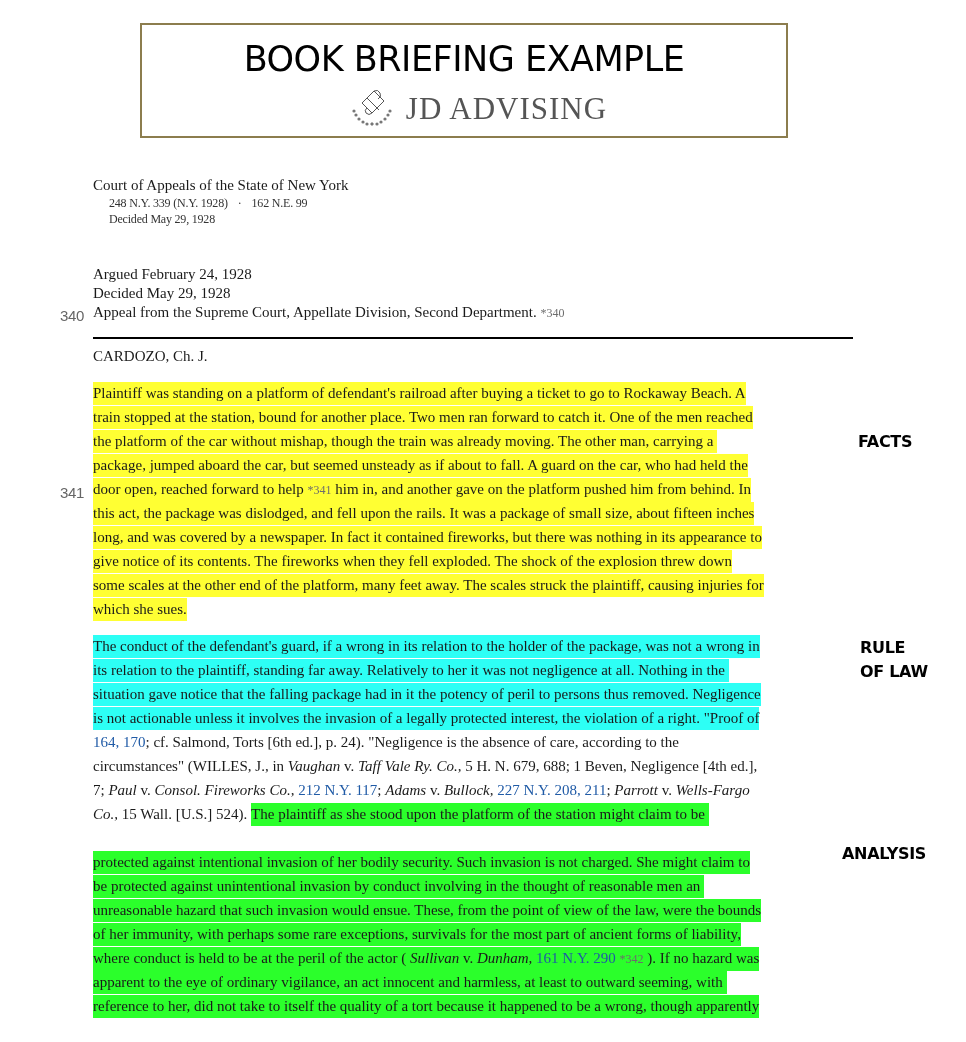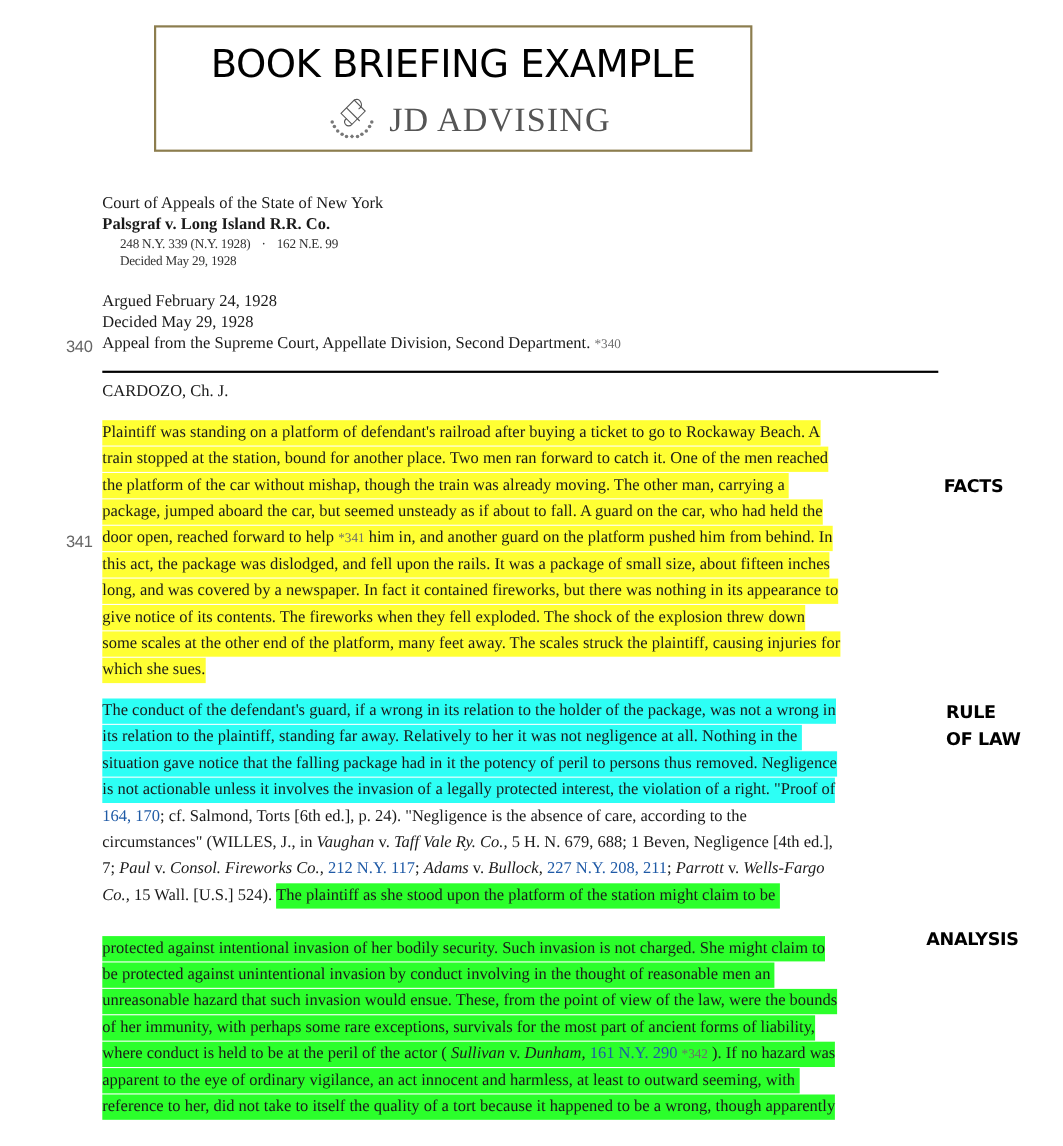--- a/index.html
+++ b/index.html
@@ -1,17 +1,17 @@
 <!DOCTYPE html>
 <html><head>
 <meta charset="utf-8">
 <style>
   html, body { margin: 0; padding: 0; background: #ffffff; }
   body { width: 966px; height: 1042px; position: relative; overflow: hidden; font-family: "Liberation Serif", serif; color: #1a1a1a; }
-  .banner { position: absolute; left: 140px; top: 23px; width: 544px; height: 115px; border: 2px solid #8c7d4e; box-sizing: border-box; background: #fff; }
+  .banner { position: absolute; left: 140px; top: 23px; width: 648px; height: 115px; border: 2px solid #8c7d4e; box-sizing: border-box; background: #fff; }
   .banner-title { position: absolute; left: 0; right: 0; top: 14px; text-align: center; font-family: "DejaVu Sans", sans-serif; font-size: 35px; letter-spacing: -0.5px; color: #000; font-weight: normal; }
   .banner-brand { position: absolute; left: 0; right: 0; top: 62px; display: flex; justify-content: center; align-items: center; gap: 10px; margin-left: 27px; }
   .brand-logo { width: 48px; height: 44px; }
   .brand-name { font-family: "Liberation Serif", serif; font-size: 31px; color: #555; letter-spacing: 1px; }
 
   .meta { position: absolute; left: 93px; top: 176px; }
   .meta .court { font-size: 15px; line-height: 19px; }
   .meta .case { font-size: 15px; font-weight: bold; line-height: 18px; }
   .meta .cite { font-size: 12px; line-height: 16px; color: #333; letter-spacing: -0.2px; margin-left: 16px; }
   .meta .cite .dot { display: inline-block; margin: 0 10px; }
@@ -61,21 +61,20 @@
           <circle cx="29" cy="37" r="1.6"></circle>
         <path d="M24 35 l2 2 l-2 2 l-2 -2 z"></path>
       </g>
     </svg>
     <span class="brand-name">JD ADVISING</span>
   </div>
 </div>
 
 <div class="meta">
   <div class="court">Court of Appeals of the State of New York</div>
-  <div class="case">Palsgraf v. Long Island R.R. Co.</div>
   <div class="cite">
     <span>248 N.Y. 339 (N.Y. 1928)</span><span class="dot">·</span><span>162 N.E. 99</span>
   </div>
   <div class="cite">Decided May 29, 1928</div>
 </div>
 
 <div class="dates">
   <div>Argued February 24, 1928</div>
   <div>Decided May 29, 1928</div>
 </div>
@@ -88,21 +87,21 @@
 <div class="rule"></div>
 <div class="judge">CARDOZO, Ch. J.</div>
 
 <div class="para y" style="top:382px;">
   <span class="line"><span class="hl">Plaintiff was standing on a platform of defendant's railroad after buying a ticket to go to Rockaway Beach. A</span></span>
   <span class="line"><span class="hl">train stopped at the station, bound for another place. Two men ran forward to catch it. One of the men reached</span></span>
   <span class="line"><span class="hl">the platform of the car without mishap, though the train was already moving. The other man, carrying a </span></span>
   <span class="line"><span class="hl">package, jumped aboard the car, but seemed unsteady as if about to fall. A guard on the car, who had held the</span></span>
   <span class="line">
     <span class="pgnum pgnum-abs">341</span>
-    <span class="hl"><span>door open, reached forward to help </span><span class="star">*341</span><span> him in, and another guard on the platform pushed him from behind. In</span></span>
+    <span class="hl"><span>door open, reached forward to help </span><span class="star">*341</span><span> him in, and another gave on the platform pushed him from behind. In</span></span>
   </span>
   <span class="line"><span class="hl">this act, the package was dislodged, and fell upon the rails. It was a package of small size, about fifteen inches</span></span>
   <span class="line"><span class="hl">long, and was covered by a newspaper. In fact it contained fireworks, but there was nothing in its appearance to</span></span>
   <span class="line"><span class="hl">give notice of its contents. The fireworks when they fell exploded. The shock of the explosion threw down</span></span>
   <span class="line"><span class="hl">some scales at the other end of the platform, many feet away. The scales struck the plaintiff, causing injuries for</span></span>
   <span class="line"><span class="hl">which she sues.</span></span>
 </div>
 <div class="label" style="left:858px; top:430px;">FACTS</div>
 
 <div class="para c" style="top:635px;">

